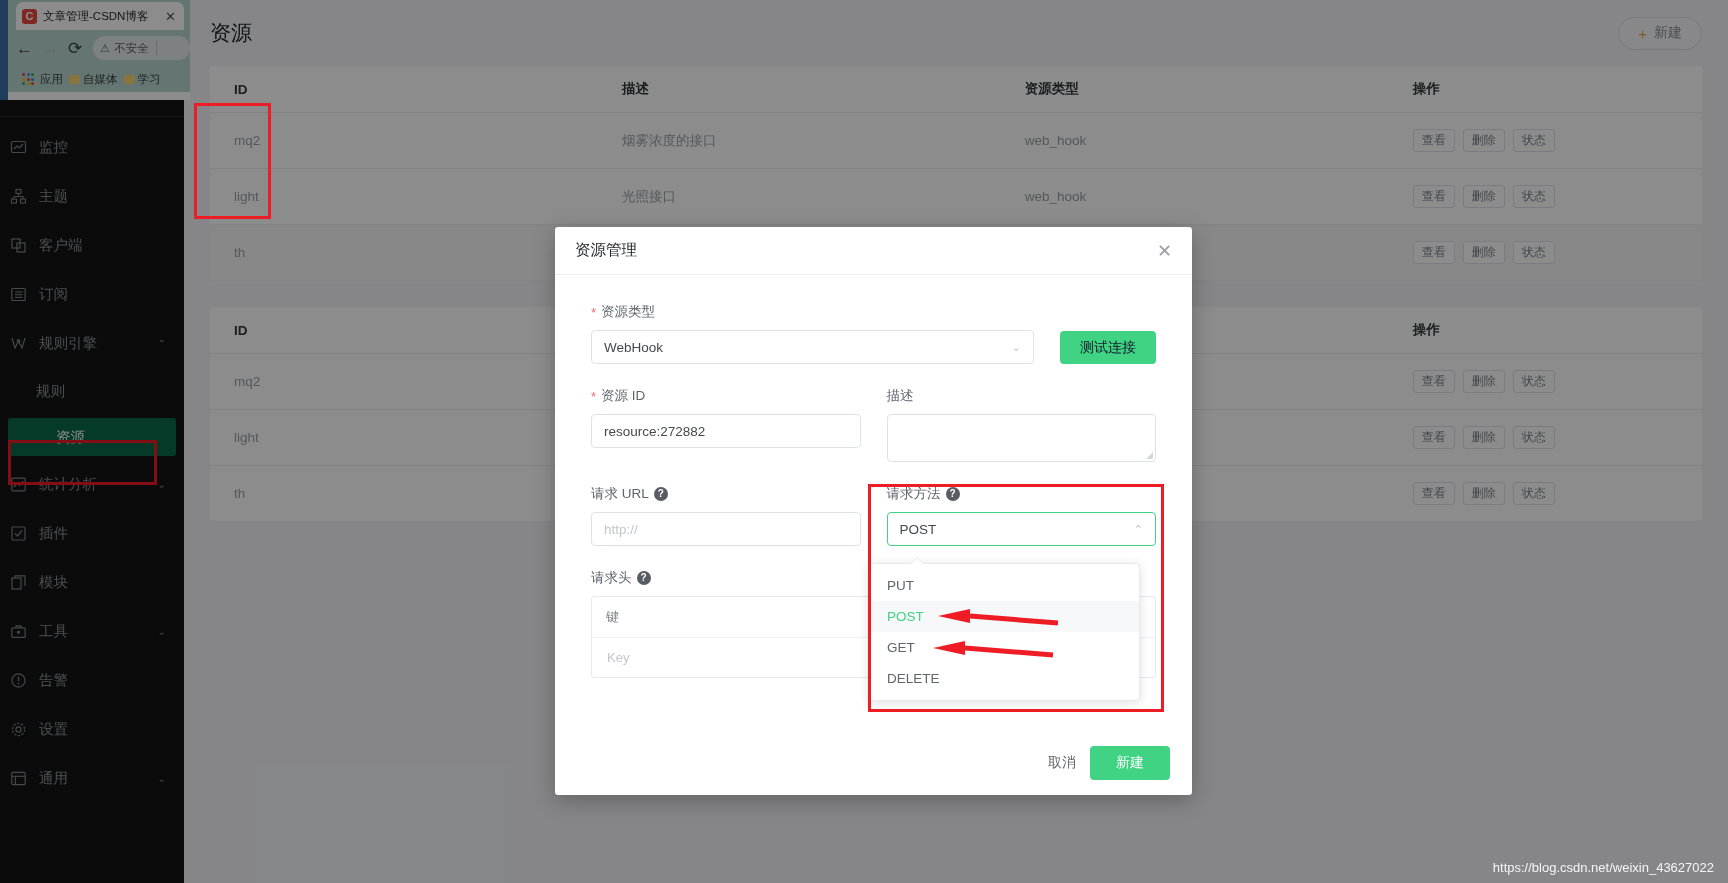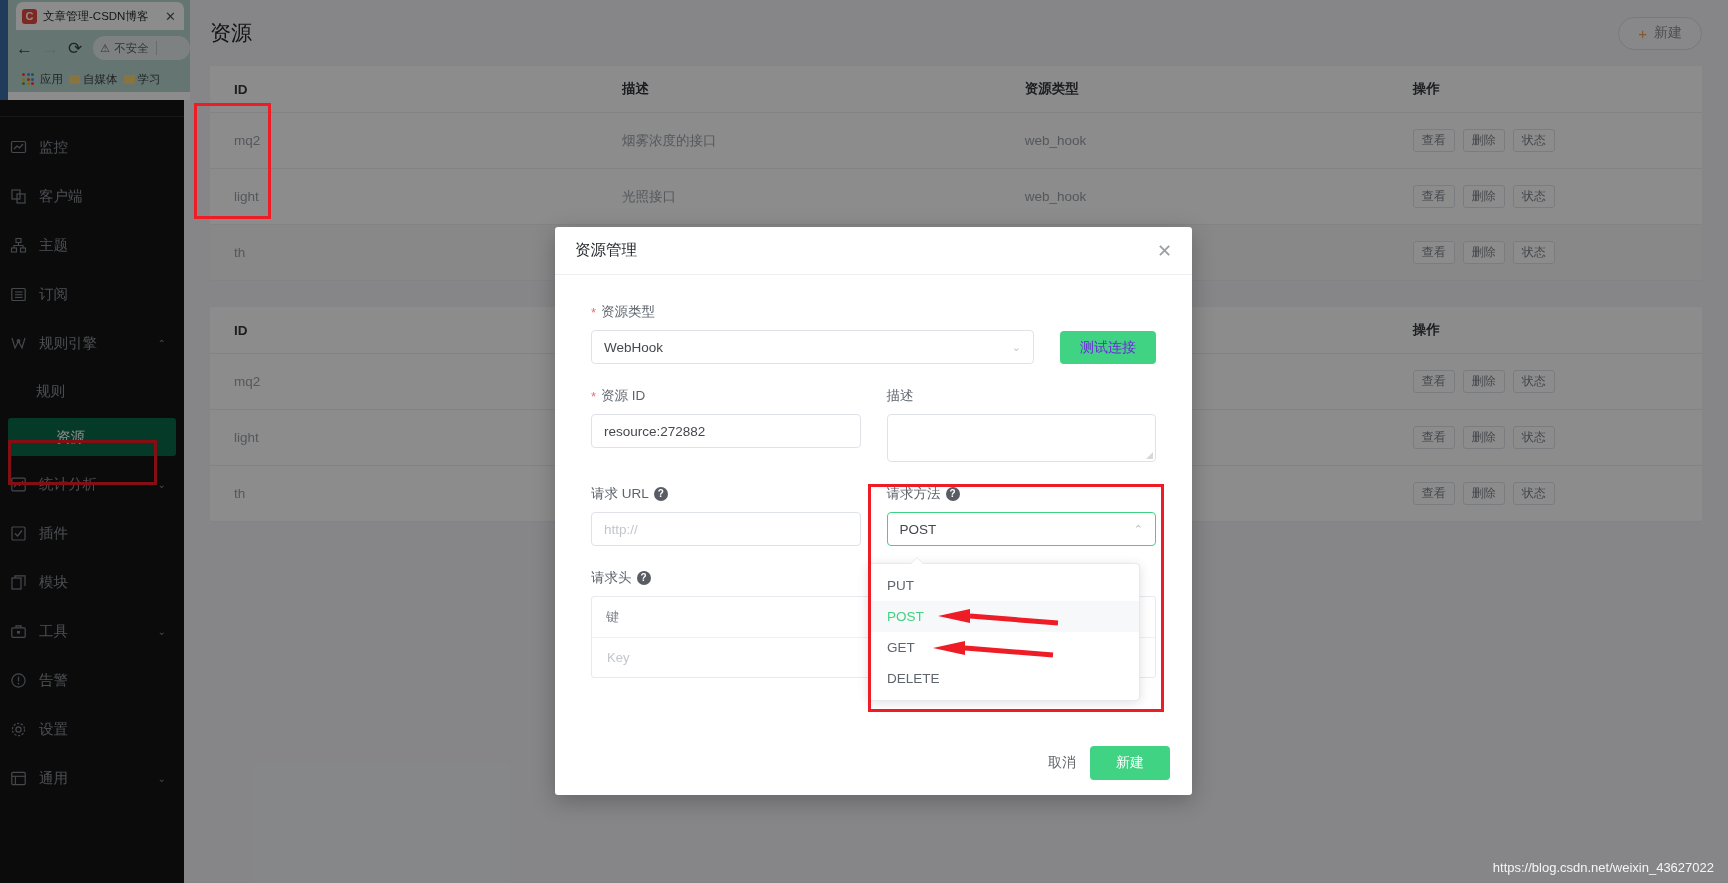--- a/index.html
+++ b/index.html
@@ -186,21 +186,21 @@
   .inp.focus-green .carettail { color: #b7bbc1; }
   .ta {
     height: 48px; border: 1px solid #dfe3e8; border-radius: 4px; background: #fff;
     position: relative;
   }
   .ta::after {
     content: ""; position: absolute; right: 2px; bottom: 2px;
     width: 0; height: 0; border-left: 7px solid transparent; border-bottom: 7px solid #d5d9de;
   }
   .btn-test {
-    background: #3fd383; color: #6d28d9; font-size: 14px; border-radius: 4px;
+    background: #3fd383; color: #0f172a; font-size: 14px; border-radius: 4px;
     padding: 9px 20px; line-height: 1.1; white-space: nowrap;
   }
   .gap20 { height: 23px; }
 
   
   .kv {
     border: 1px solid #e6e9ed; border-radius: 3px; overflow: hidden; margin-top: 0;
   }
   .kv-head { display: flex; height: 40px; align-items: center; }
   .kv-head > div { font-size: 13px; color: #7b8088; padding-left: 14px; }
@@ -368,37 +368,37 @@
             <rect x="1.5" y="2.5" width="14" height="11" rx="1.2" fill="none" stroke="#7e8289" stroke-width="1.2"></rect>
             <polyline points="4,10 7,7 9.5,9 13,5" fill="none" stroke="#7e8289" stroke-width="1.2"></polyline>
           </svg>
       </span>
       <span class="lbl">监控</span>
     </div>
 
     <div class="nav-item">
       <span class="ico">
         <svg width="17" height="17" viewBox="0 0 17 17">
-            <rect x="2" y="2" width="8" height="9" fill="none" stroke="#7e8289" stroke-width="1.2"></rect>
-            <rect x="7" y="6" width="8" height="9" fill="none" stroke="#7e8289" stroke-width="1.2"></rect>
-          </svg>
-      </span>
-      <span class="lbl">客户端</span>
-    </div>
-
-    <div class="nav-item">
-      <span class="ico">
-        <svg width="17" height="17" viewBox="0 0 17 17">
             <rect x="6" y="1.5" width="5" height="4" fill="none" stroke="#7e8289" stroke-width="1.1"></rect>
             <rect x="1.5" y="11" width="5" height="4" fill="none" stroke="#7e8289" stroke-width="1.1"></rect>
             <rect x="10.5" y="11" width="5" height="4" fill="none" stroke="#7e8289" stroke-width="1.1"></rect>
             <path d="M8.5,5.5 L8.5,8.5 M4,11 L4,8.5 L13,8.5 L13,11" fill="none" stroke="#7e8289" stroke-width="1.1"></path>
           </svg>
       </span>
       <span class="lbl">主题</span>
+    </div>
+
+    <div class="nav-item">
+      <span class="ico">
+        <svg width="17" height="17" viewBox="0 0 17 17">
+            <rect x="2" y="2" width="8" height="9" fill="none" stroke="#7e8289" stroke-width="1.2"></rect>
+            <rect x="7" y="6" width="8" height="9" fill="none" stroke="#7e8289" stroke-width="1.2"></rect>
+          </svg>
+      </span>
+      <span class="lbl">客户端</span>
     </div>
 
     <div class="nav-item">
       <span class="ico">
         <svg width="17" height="17" viewBox="0 0 17 17">
             <rect x="1.8" y="2.5" width="13.4" height="12" rx="1" fill="none" stroke="#7e8289" stroke-width="1.2"></rect>
             <line x1="5" y1="6" x2="12.5" y2="6" stroke="#7e8289" stroke-width="1.1"></line>
             <line x1="5" y1="8.7" x2="12.5" y2="8.7" stroke="#7e8289" stroke-width="1.1"></line>
             <line x1="5" y1="11.4" x2="12.5" y2="11.4" stroke="#7e8289" stroke-width="1.1"></line>
           </svg>

